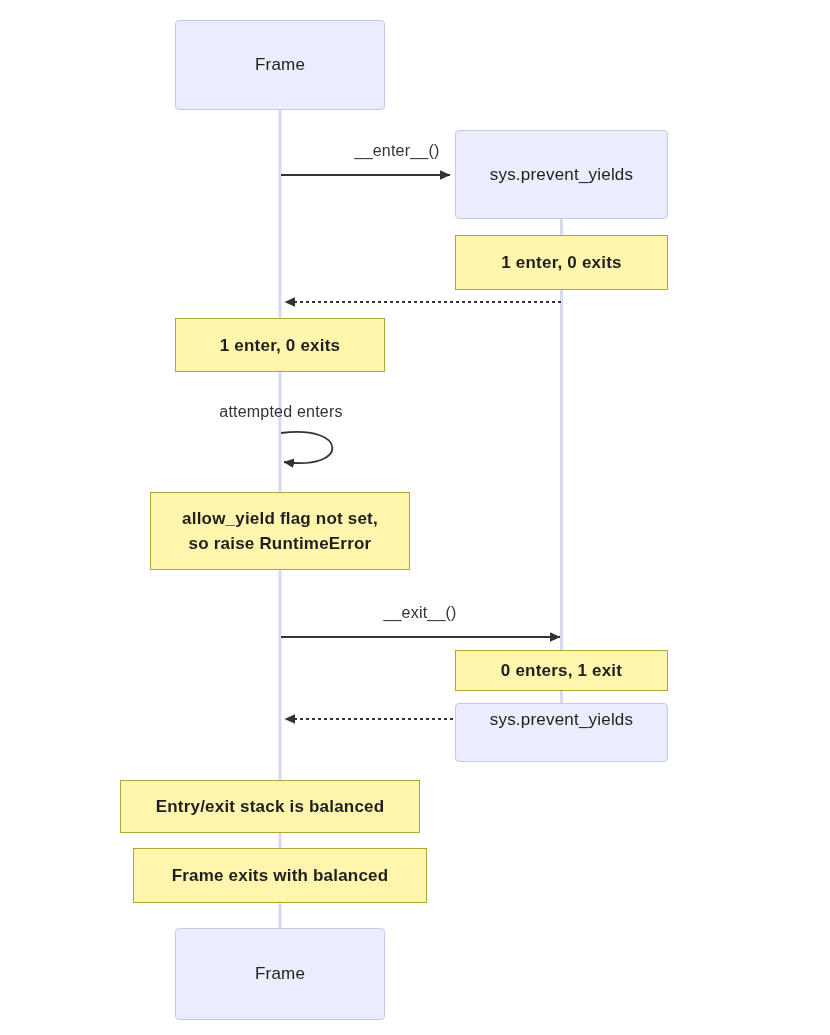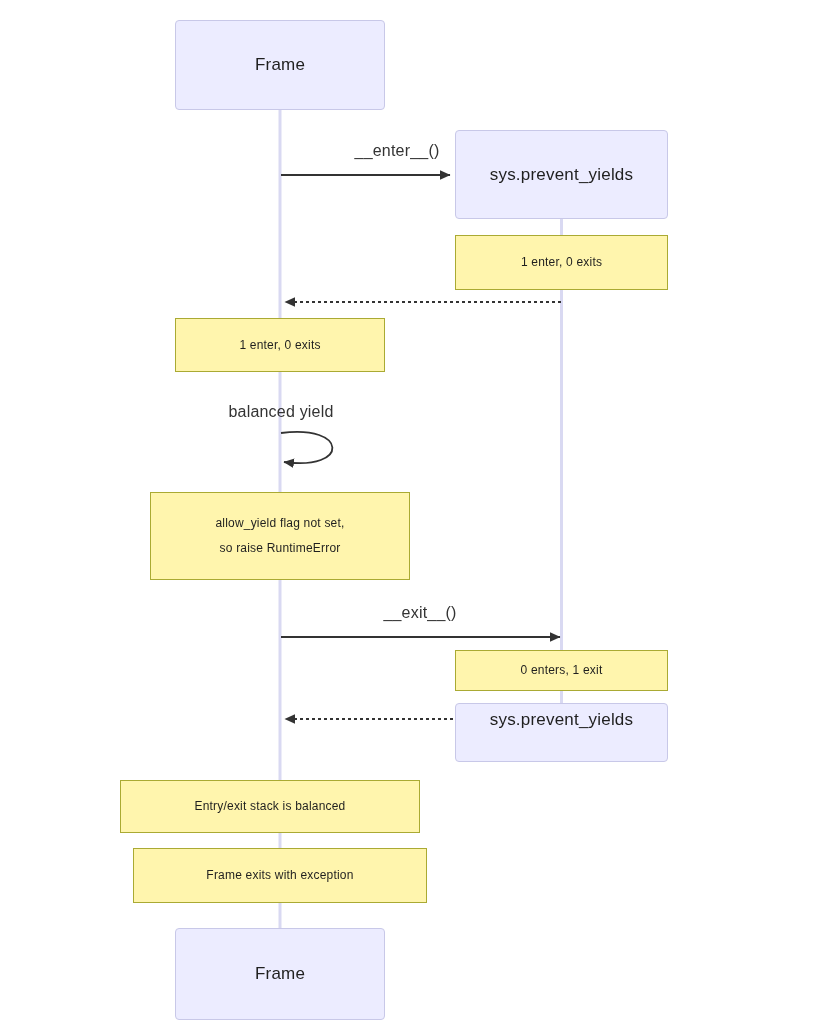--- a/index.html
+++ b/index.html
@@ -37,27 +37,28 @@
     padding-top: 6px;
   }
   .note {
     position: absolute;
     background: #fff5ad;
     border: 1.5px solid #aaaa33;
     display: flex;
     flex-direction: column;
     align-items: center;
     justify-content: center;
-    font-size: 12px;
+    font-size: 17px;
     color: #1f1f1f;
     box-sizing: border-box;
     z-index: 2;
     text-align: center;
     line-height: 25px;
     letter-spacing: 0.2px;
+    font-weight: bold;
   }
   .msg-label {
     position: absolute;
     transform: translateX(-50%);
     font-size: 16px;
     color: #333333;
     white-space: nowrap;
     z-index: 2;
     letter-spacing: 0.2px;
   }
@@ -105,36 +106,36 @@
   </div>
 
   <div class="note" style="left:455px; top:235px; width:213px; height:55px;">
     <span>1 enter, 0 exits</span>
   </div>
 
   <div class="note" style="left:175px; top:318px; width:210px; height:54px;">
     <span>1 enter, 0 exits</span>
   </div>
 
-  <div class="note" style="left:150px; top:492px; width:260px; height:88px;">
+  <div class="note" style="left:150px; top:492px; width:260px; height:78px;">
     <span>allow_yield flag not set,</span>
     <span>so raise RuntimeError</span>
   </div>
 
   <div class="note" style="left:455px; top:650px; width:213px; height:41px;">
     <span>0 enters, 1 exit</span>
   </div>
 
   <div class="note" style="left:120px; top:780px; width:300px; height:53px;">
     <span>Entry/exit stack is balanced</span>
   </div>
 
   <div class="note" style="left:133px; top:848px; width:294px; height:55px;">
-    <span>Frame exits with exception</span>
+    <span>Frame exits with balanced</span>
   </div>
 
   <div class="msg-label" style="left:365px; top:142px;margin-left:32px;">__enter__()</div>
 
-  <div class="msg-label" style="left:281px; top:403px;">balanced yield</div>
+  <div class="msg-label" style="left:281px; top:403px;">attempted enters</div>
 
   <div class="msg-label" style="left:420px; top:604px;text-align:center;">__exit__()</div>
 
 </div>
 
 </body></html>

